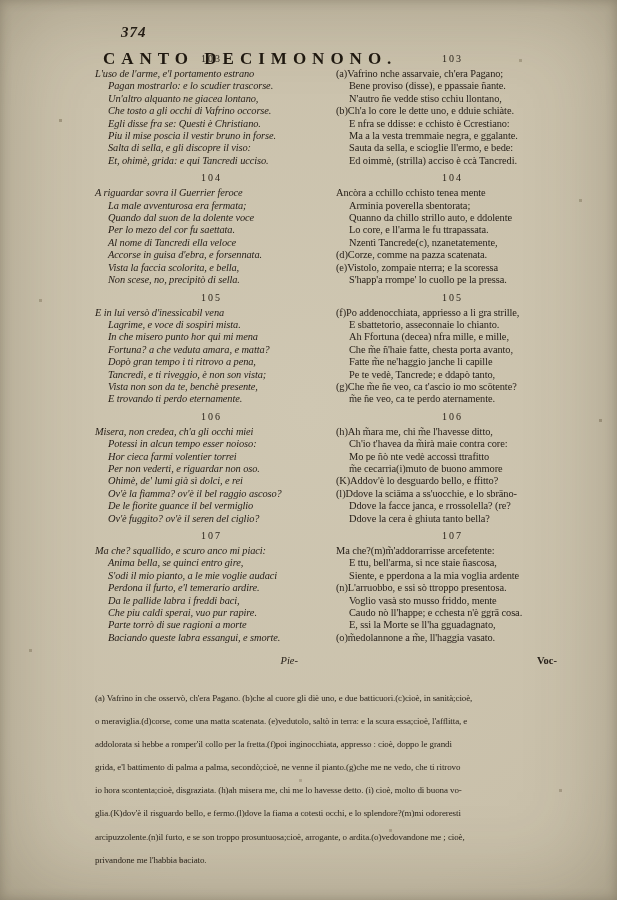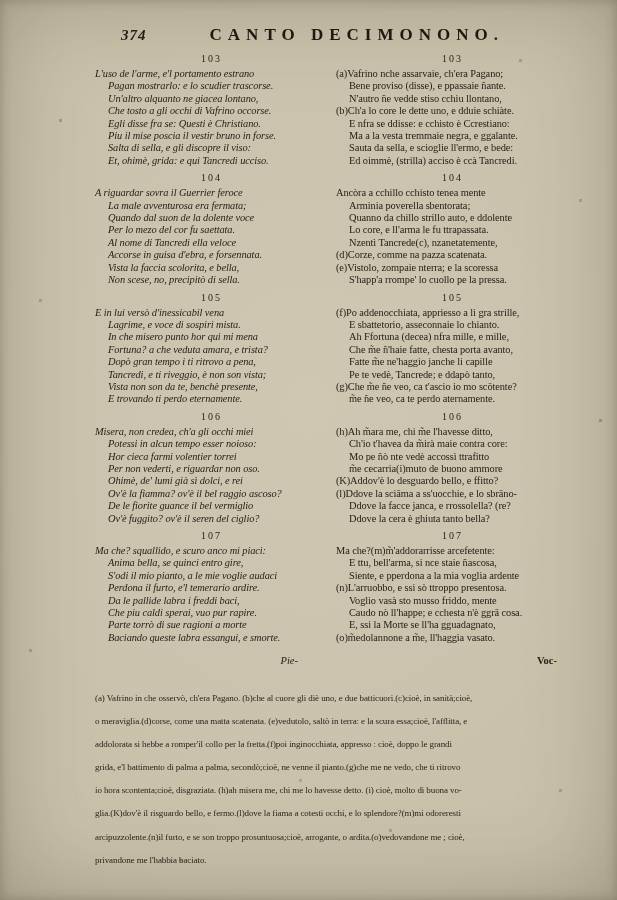--- a/index.html
+++ b/index.html
@@ -9,21 +9,21 @@
     margin:0 auto;
     background:#c9c0aa;
     background-image:radial-gradient(ellipse 120% 100% at 50% 45%, #cfc7b2 0%, #c9c0aa 55%, #bdb49c 85%, #aca27f 100%);
     box-shadow:inset 0 0 90px rgba(70,58,35,.28), inset 0 0 12px rgba(40,32,18,.25);
     overflow:hidden;
     font-family:"Liberation Serif", serif;
     color:#28211a;
   }
   .header{
     position:absolute;top:24px;left:95px;width:472px;height:22px;
-    display:flex;align-items:center;
+    display:flex;align-items:flex-start;flex-direction:column;
   }
   .page-number{
     font-size:15px;font-weight:bold;font-style:italic;
     margin-left:26px;letter-spacing:1px;color:#241d15;
   }
   .canto-title{
     flex:1;text-align:center;margin:8px;
     font-size:17px;font-weight:bold;letter-spacing:6px;
     color:#1f1810;white-space:nowrap;
   }
@@ -103,21 +103,21 @@
           <div class="verse-line indent">Al nome di Tancredi ella veloce</div>
           <div class="verse-line indent">Accorse in guisa d'ebra, e forsennata.</div>
           <div class="verse-line indent">Vista la faccia scolorita, e bella,</div>
           <div class="verse-line indent">Non scese, no, precipitò di sella.</div>
         </div>
         <div class="stanza">
           <div class="stanza-number">105</div>
           <div class="verse-line">E in lui versò d'inessicabil vena</div>
           <div class="verse-line indent">Lagrime, e voce di sospiri mista.</div>
           <div class="verse-line indent">In che misero punto hor qui mi mena</div>
-          <div class="verse-line indent">Fortuna? a che veduta amara, e trista?</div>
+          <div class="verse-line indent">Fortuna? a che veduta amara, e matta?</div>
           <div class="verse-line indent">Dopò gran tempo i ti ritrovo a pena,</div>
           <div class="verse-line indent">Tancredi, e ti riveggio, è non son vista;</div>
           <div class="verse-line indent">Vista non son da te, benchè presente,</div>
           <div class="verse-line indent">E trovando ti perdo eternamente.</div>
         </div>
         <div class="stanza">
           <div class="stanza-number">106</div>
           <div class="verse-line">Misera, non credea, ch'a gli occhi miei</div>
           <div class="verse-line indent">Potessi in alcun tempo esser noioso:</div>
           <div class="verse-line indent">Hor cieca farmi volentier torrei</div>

